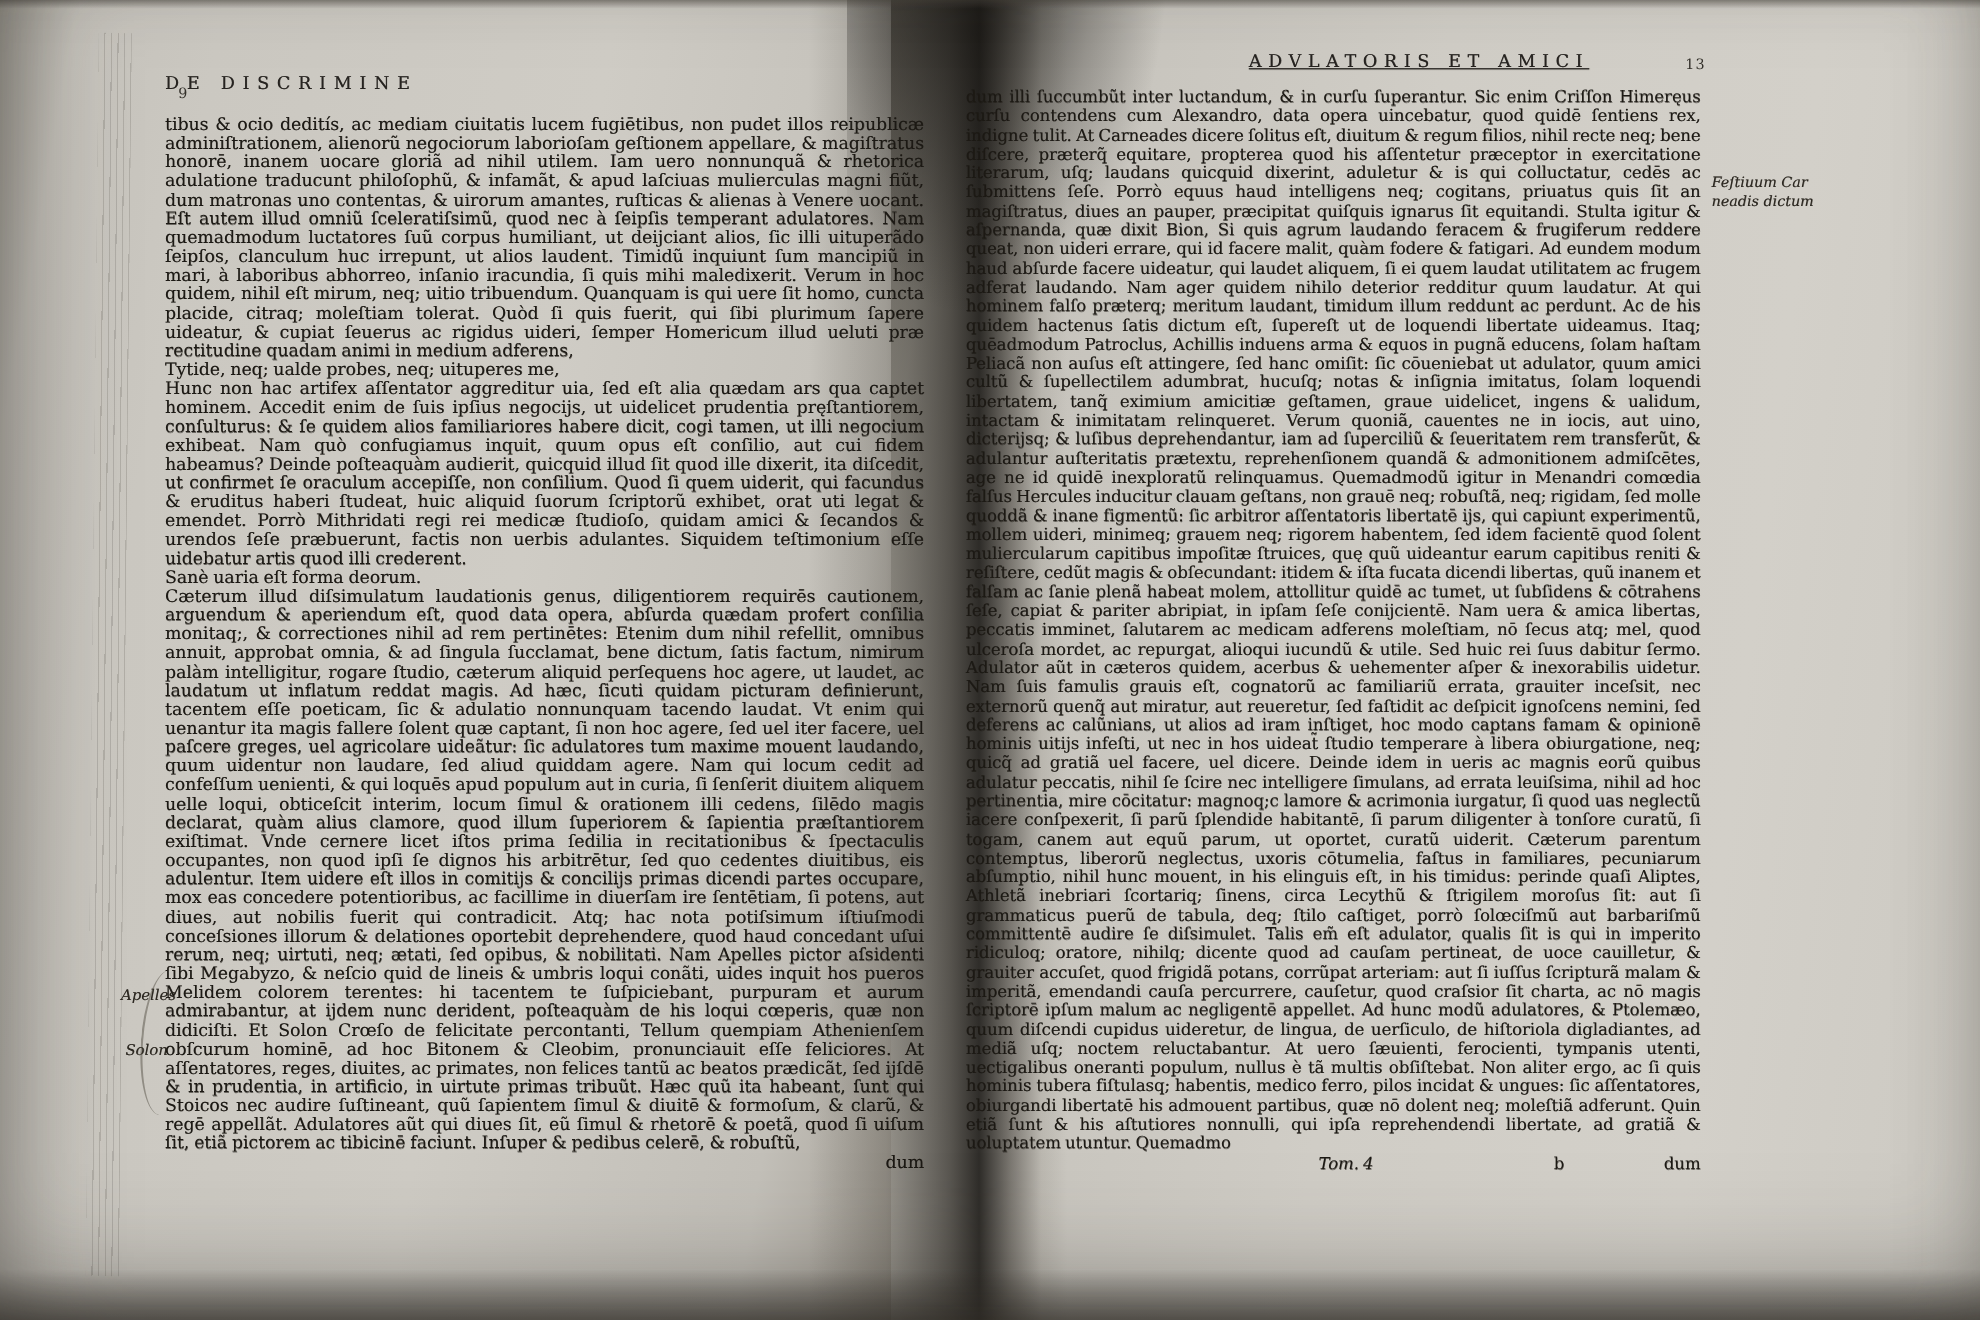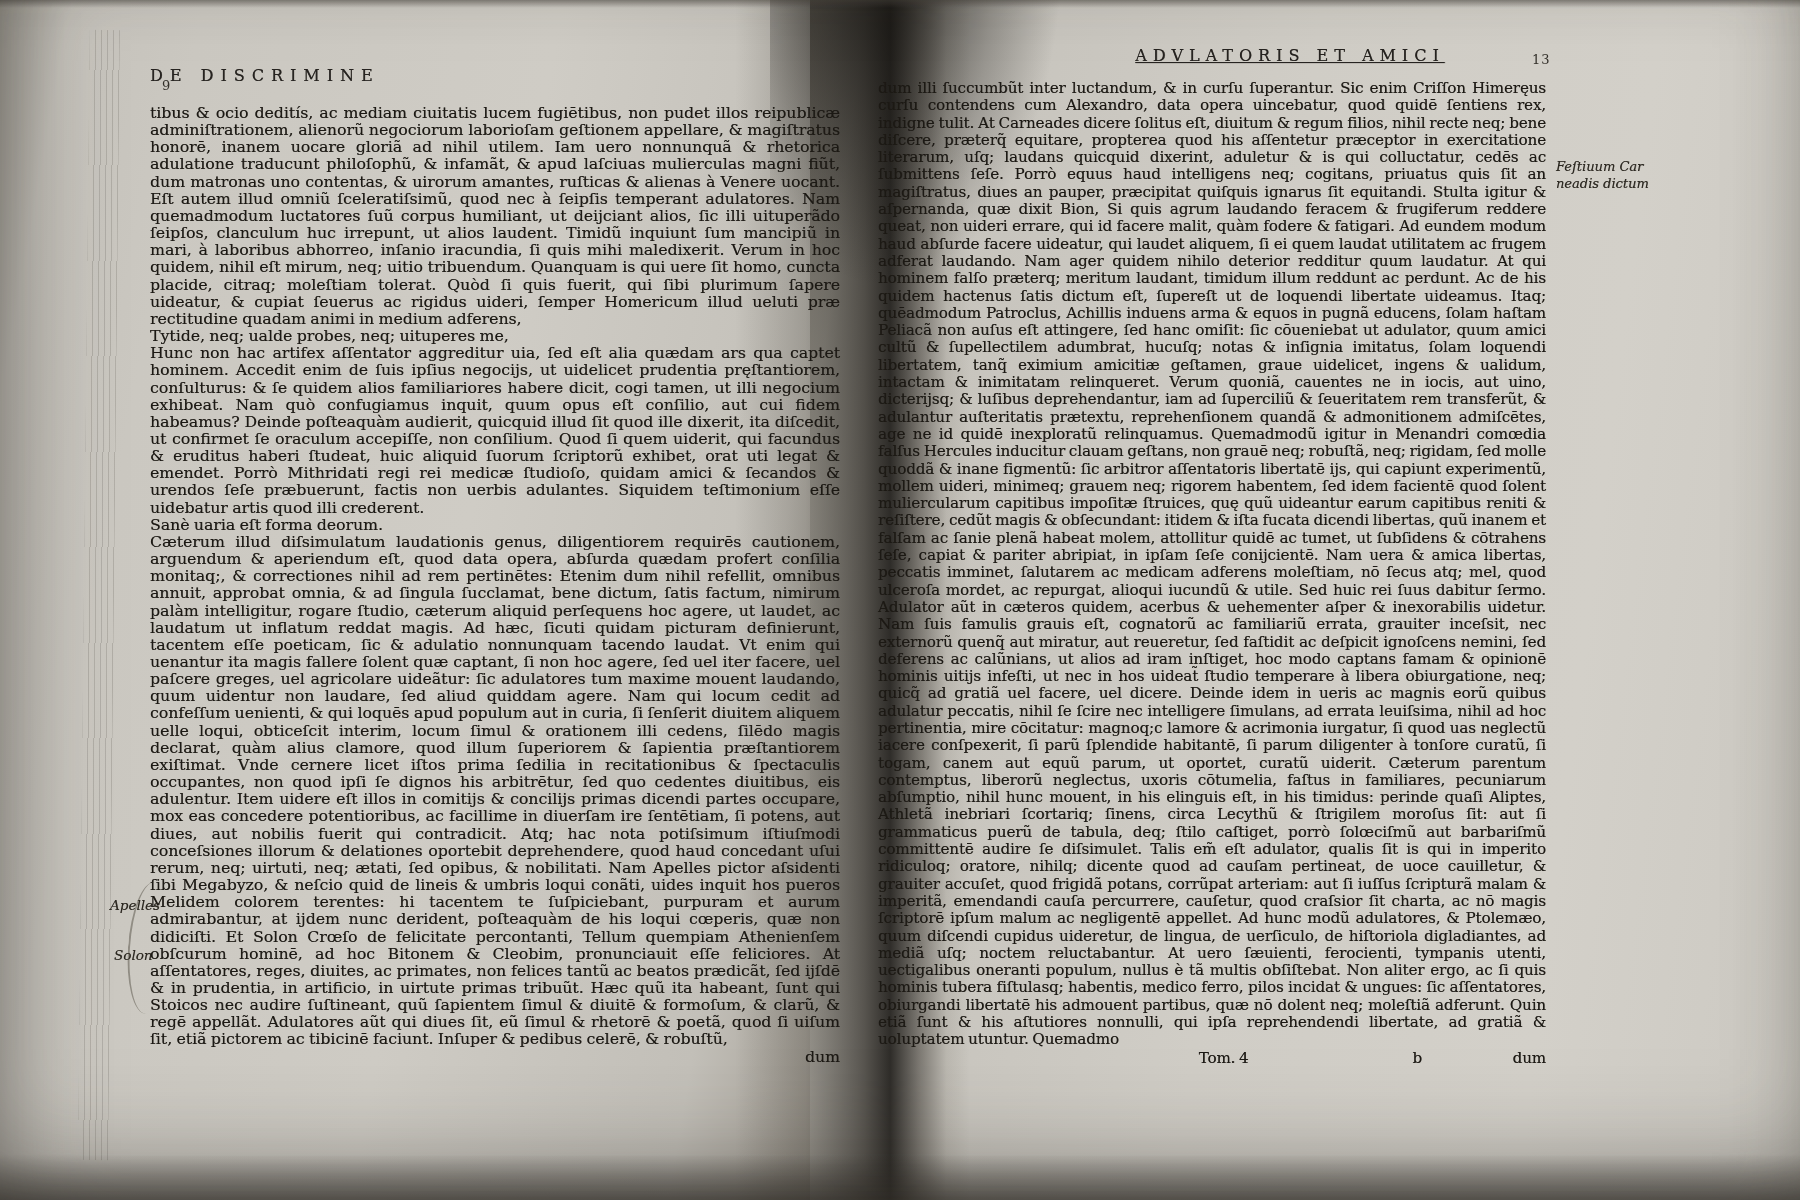--- a/index.html
+++ b/index.html
@@ -34,21 +34,21 @@
   .body-text p{margin:0;padding:0;}
   .verse{text-align:left;padding-left:64px;}
   .catchline{text-align:right;}
   .margin-note{position:absolute;font-style:italic;font-size:13.5px;color:#2c2821;
     text-shadow:.3px .2px .3px rgba(30,26,20,.5);white-space:nowrap;}
   .margin-note-right{position:absolute;font-style:italic;font-size:13px;line-height:17px;
     color:#2c2821;width:150px;text-shadow:.3px .2px .3px rgba(30,26,20,.5);}
   .pen-mark{position:absolute;left:128px;top:882px;width:42px;height:132px;
     border-left:2px solid rgba(74,68,58,.45);border-radius:50%/50%;transform:rotate(4deg);}
   .signature-line{position:relative;height:18px;margin-top:1px;text-align:left;}
-  .sig-tome{position:absolute;left:48%;}
+  .sig-tome{position:absolute;left:48%;font-style:italic;}
   .sig-gathering{position:absolute;left:80%;}
   .sig-catch{position:absolute;right:0;}
 </style>
 </head>
 <body>
 
 <div class="canvas">
 
   <div class="paper-left"></div>
   <div class="paper-right"></div>

